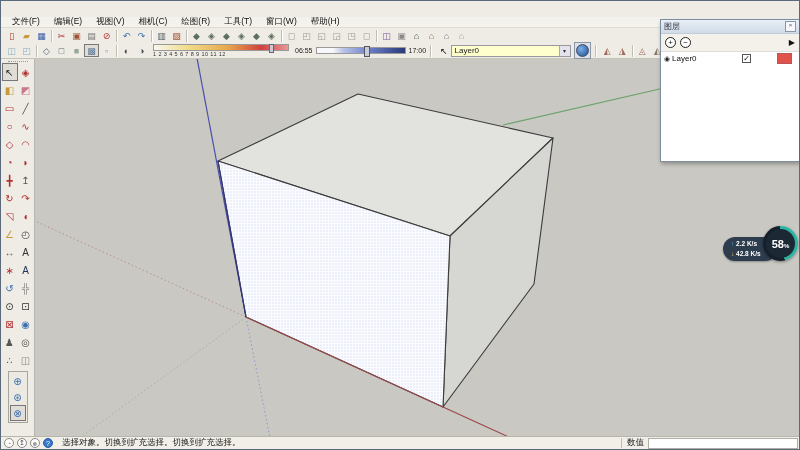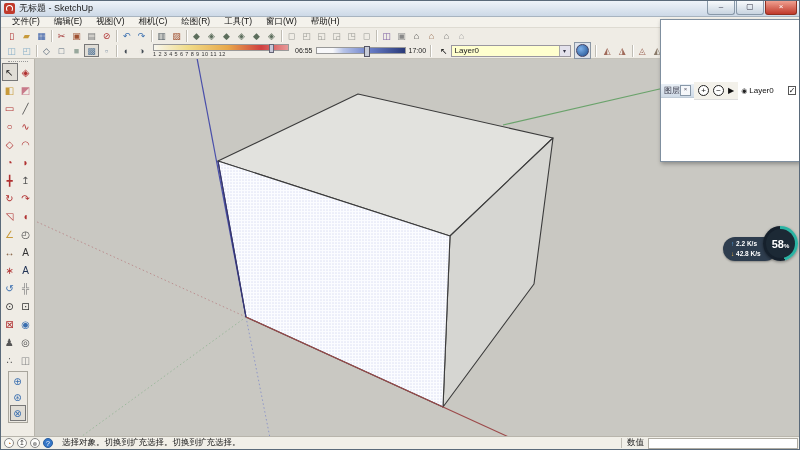--- a/index.html
+++ b/index.html
@@ -43,21 +43,21 @@
   
   .palette{position:absolute;left:0;top:58px;width:34px;height:379px;background:#efece5;border-right:1px solid #b8b5ac;box-sizing:border-box;display:flex;flex-direction:column;align-items:center;}
   .grip{width:20px;border-top:1px dotted #999;margin:2px 0 1px;}
   .tools{display:flex;flex-wrap:wrap;width:32px;}
   .tools .tbi{width:16px;height:18px;font-size:10px;}
   .pgroup{margin-top:2px;border:1px solid #a8a59c;background:#ece9e2;display:flex;flex-direction:column;align-items:center;padding:1px;}
   .pgroup .tbi{width:16px;height:16px;font-size:10px;}
   
   .canvas{position:absolute;left:34px;top:58px;width:766px;height:379px;background:#c9c8c2;overflow:hidden;}
   
-  .layers-panel{position:absolute;left:659px;top:18px;width:140px;height:143px;background:#fff;border:1px solid #7f8f9f;box-shadow:1px 2px 4px rgba(0,0,0,.3);z-index:5;display:flex;flex-direction:row;box-sizing:border-box;align-items:center;}
+  .layers-panel{position:absolute;left:659px;top:18px;width:140px;height:143px;background:#fff;border:1px solid #7f8f9f;box-shadow:1px 2px 4px rgba(0,0,0,.3);z-index:5;display:flex;flex-direction:column;box-sizing:border-box;}
   .lp-title{height:13px;background:linear-gradient(#e9eff6,#cfdbe7);display:flex;align-items:center;font-size:8px;color:#334;padding:0 3px;border-bottom:1px solid #c0ccd8;flex:0 0 auto;}
   .lp-close{margin-left:auto;width:9px;height:9px;border:1px solid #8898a8;background:#f5f7fa;font-size:6px;line-height:7px;text-align:center;color:#556;}
   .lp-tools{height:17px;display:flex;align-items:center;background:#f3f1ea;border-bottom:1px solid #ddd;padding:0 4px;gap:4px;flex:0 0 auto;}
   .lp-circle{width:11px;height:11px;border:1px solid #222;border-radius:50%;font-size:8px;line-height:9px;text-align:center;color:#111;background:#fff;box-sizing:border-box;}
   .lp-arrow{margin-left:auto;font-size:8px;color:#111;}
   .lp-head{height:12px;display:flex;align-items:center;font-size:7.5px;color:#444;background:#eef0f3;border-bottom:1px solid #ccc;flex:0 0 auto;}
   .lp-h-name{width:66px;padding-left:4px;}
   .lp-h-vis{width:38px;border-left:1px solid #ccc;padding-left:3px;}
   .lp-h-col{width:28px;border-left:1px solid #ccc;padding-left:3px;}
   .lp-list{flex:1;background:#fff;overflow:hidden;}
@@ -82,29 +82,20 @@
   .meas{margin-left:auto;display:flex;align-items:center;}
   .meas-sep{width:1px;height:10px;background:#c0bdb4;margin-right:5px;}
   .meas-label{font-size:8.5px;color:#222;margin-right:4px;}
   .meas-input{width:144px;height:9px;background:#fff;border:1px solid #b0ada4;margin-right:3px;font-size:8px;padding:0 2px;}
 </style>
 </head>
 <body>
 
 <div id="root">
 
-  <div class="titlebar">
-    <div class="logo"></div>
-    <span class="title-text">无标题 - SketchUp</span>
-    <div class="winbtns">
-      <div class="wbtn">–</div>
-      <div class="wbtn">▢</div>
-      <div class="wbtn close">×</div>
-    </div>
-  </div>
 
   <div class="menubar">
 
   <span class="mi">文件(F)</span>
       <span class="mi">编辑(E)</span>
       <span class="mi">视图(V)</span>
       <span class="mi">相机(C)</span>
       <span class="mi">绘图(R)</span>
       <span class="mi">工具(T)</span>
       <span class="mi">窗口(W)</span>

